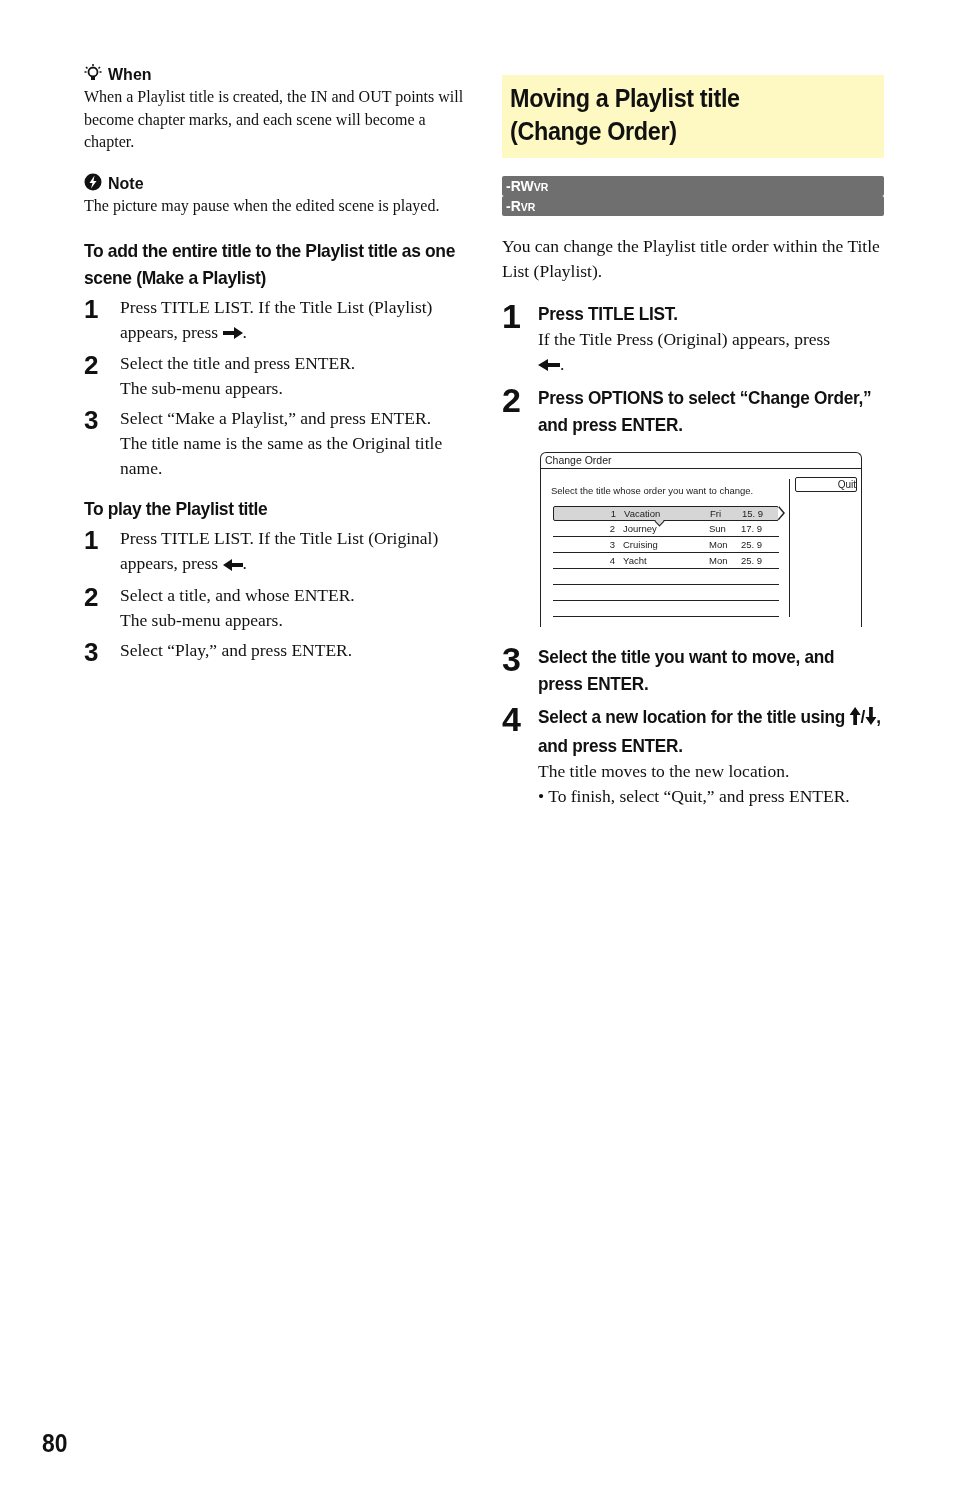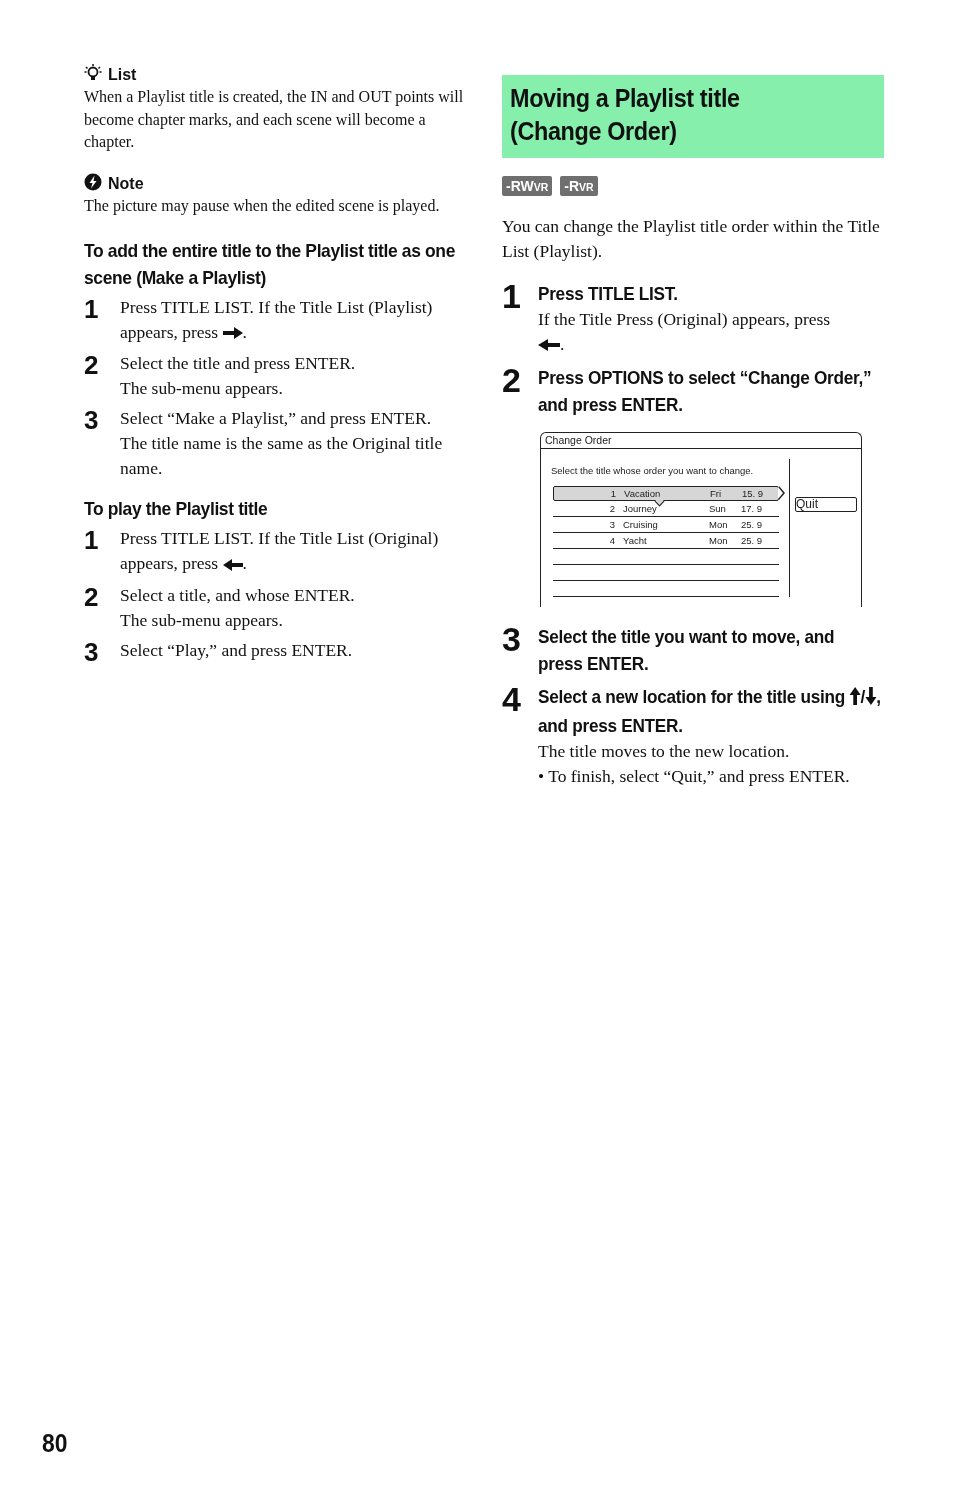--- a/index.html
+++ b/index.html
@@ -15,43 +15,43 @@
   .note-head { margin-top: 19px; }
 
   .sub-heading { font-family: "Liberation Sans", sans-serif; font-weight: bold; font-size: 19px; line-height: 27px; letter-spacing: -0.4px; margin-top: 20px; transform: scaleX(0.92); transform-origin: left top; width: 420px; }
   .steps { margin-top: 6px; }
   .step { display: flex; align-items: flex-start; margin-bottom: 7px; }
   .step-num { width: 36px; flex: 0 0 36px; font-family: "Liberation Sans", sans-serif; font-weight: bold; font-size: 26px; line-height: 24px; }
   .step-body { flex: 1; font-family: "Liberation Serif", serif; font-size: 17.5px; line-height: 25px; margin-top: -2px; }
 
   .arrow { display: inline-block; vertical-align: middle; }
 
-  .section-title { background: #86efac; padding: 7px 8px 23px 8px; height: 66px; box-sizing: border-box; height: 83px; }
+  .section-title { background: #fef9c3; padding: 7px 8px 23px 8px; height: 66px; box-sizing: border-box; height: 83px; }
   .section-title .t { font-family: "Liberation Sans", sans-serif; font-weight: bold; font-size: 26px; line-height: 33px; letter-spacing: -0.4px; transform: scaleX(0.9); transform-origin: left top; width: 420px; }
 
-  .badges { display: flex; gap: 8px; margin-top: 18px; }
+  .badges { display: flex; margin-top: 18px; flex-direction: column; }
   .badge { background: #6f6f6f; color: #fff; font-family: "Liberation Sans", sans-serif; font-weight: bold; font-size: 14px; height: 20px; line-height: 20px; padding: 0 4px; border-radius: 2px; }
   .badge small { font-size: 10.5px; }
 
   .intro { margin-top: 18px; font-family: "Liberation Serif", serif; font-size: 17.5px; line-height: 25px; }
 
   .rsteps { margin-top: 16px; }
   .rstep { display: flex; align-items: flex-start; margin-bottom: 6px; }
   .rstep-num { width: 36px; flex: 0 0 36px; font-family: "Liberation Sans", sans-serif; font-weight: bold; font-size: 34px; line-height: 32px; }
   .rstep-head { font-family: "Liberation Sans", sans-serif; font-weight: bold; font-size: 18.5px; line-height: 27px; letter-spacing: -0.3px; transform: scaleX(0.93); transform-origin: left top; width: 370px; }
   .rstep-body { font-family: "Liberation Serif", serif; font-size: 17.5px; line-height: 25px; }
   .bullets { list-style: none; margin: 0; padding: 0; }
   .bullets li { padding-left: 14px; text-indent: -14px; }
 
   
   .screen { position: relative; width: 320px; height: 174px; margin: 14px 0 0 38px; border: 1px solid #222; border-bottom: none; border-radius: 6px 6px 0 0; font-family: "Liberation Sans", sans-serif; font-size: 10px; color: #222; }
   .screen-title { height: 15px; line-height: 15px; padding-left: 4px; border-bottom: 1px solid #222; font-size: 10.5px; }
   .screen-instr { position: absolute; left: 10px; top: 32px; font-size: 9.5px; }
   .screen-vline { position: absolute; left: 248px; top: 26px; width: 1px; height: 138px; background: #222; }
-  .quit-btn { position: absolute; left: 254px; top: 24px; width: 60px; height: 13px; border: 1px solid #222; border-radius: 2px; text-align: left; line-height: 13px; font-size: 12px; background: #fff; margin-top: 40px; }
+  .quit-btn { position: absolute; left: 254px; top: 24px; width: 60px; height: 13px; border: 1px solid #222; border-radius: 2px; text-align: right; line-height: 13px; font-size: 10px; background: #fff; }
   .rows { position: absolute; left: 12px; top: 53px; width: 226px; }
   .row { position: relative; height: 15px; border-bottom: 1px solid #222; font-size: 9.5px; line-height: 15px; }
   .row.sel { background: #d6d6d6; border: 1px solid #222; border-radius: 2px; height: 13px; line-height: 13px; }
   .row .n { position: absolute; left: 50px; width: 12px; text-align: right; }
   .row .nm { position: absolute; left: 70px; }
   .row .d { position: absolute; left: 156px; }
   .row .dt { position: absolute; left: 188px; }
   .sel-tab { position: absolute; right: -7px; top: -1px; width: 0; height: 0; border-top: 7px solid transparent; border-bottom: 7px solid transparent; border-left: 6px solid #222; }
   .sel-tab::after { content: ""; position: absolute; left: -7px; top: -6px; border-top: 6px solid transparent; border-bottom: 6px solid transparent; border-left: 5px solid #fff; }
   .sel-notch { position: absolute; left: 102px; bottom: -5px; width: 6px; height: 6px; border-right: 1px solid #222; border-bottom: 1px solid #222; transform: rotate(45deg); background: #d6d6d6; }
@@ -67,21 +67,21 @@
       <svg width="18" height="20" viewBox="0 0 18 20">
         <circle cx="9" cy="9" r="4.5" fill="none" stroke="#111" stroke-width="1.8"></circle>
         <path d="M7 13 L7 17 L11 17 L11 13" fill="#111"></path>
         <line x1="9" y1="1" x2="9" y2="3" stroke="#111" stroke-width="1.5"></line>
         <line x1="2" y1="4" x2="3.5" y2="5.5" stroke="#111" stroke-width="1.5"></line>
         <line x1="16" y1="4" x2="14.5" y2="5.5" stroke="#111" stroke-width="1.5"></line>
         <line x1="0.5" y1="9" x2="2.5" y2="9" stroke="#111" stroke-width="1.5"></line>
         <line x1="15.5" y1="9" x2="17.5" y2="9" stroke="#111" stroke-width="1.5"></line>
       </svg>
     </span>
-    <span>List</span>
+    <span>When</span>
   </div>
   <div class="body-text hint-text">When a Playlist title is created, the IN and OUT points will become chapter marks, and each scene will become a chapter.</div>
 
   <div class="note-head">
     <span>
       <svg width="18" height="18" viewBox="0 0 18 18">
         <circle cx="9" cy="9" r="8.5" fill="#111"></circle>
         <path d="M10.5 2.5 L5.5 10 L8.5 10 L7 15.5 L12.5 8 L9.5 8 Z" fill="#fff"></path>
       </svg>
     </span>

